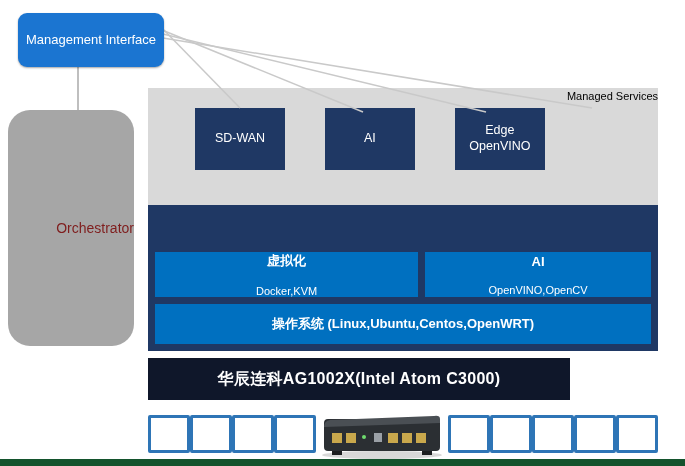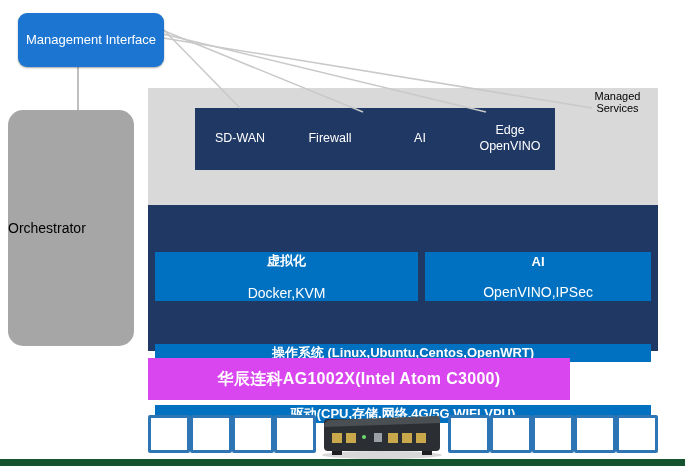--- a/index.html
+++ b/index.html
@@ -15,23 +15,23 @@
     position:absolute;left:18px;top:13px;width:146px;height:54px;
     background:#1b75d1;border-radius:9px;z-index:3;
     display:flex;align-items:center;justify-content:center;text-align:center;
     color:#ffffff;font-size:13px;line-height:1.3;
     box-shadow:0 1px 2px rgba(0,0,0,.35);
   }
 
   
   .orch{
     position:absolute;left:8px;top:110px;width:126px;height:236px;
-    background:#a6a6a6;border-radius:15px;z-index:1;
-    display:flex;align-items:center;justify-content:flex-start;
-    color:#000000;font-size:14px;
+    background:#a6a6a6;border-radius:22px;z-index:1;
+    display:flex;align-items:center;justify-content:flex-end;
+    color:#7f1d1d;font-size:14px;
   }
 
   
   .ms-panel{
     position:absolute;left:148px;top:88px;width:510px;height:118px;
     background:#d9d9d9;z-index:1;box-sizing:border-box;
     display:flex;flex-direction:row;
   }
   .svc-row{
     display:flex;justify-content:space-between;
@@ -51,33 +51,33 @@
     position:absolute;left:148px;top:205px;width:510px;height:146px;
     background:#1f3864;z-index:1;box-sizing:border-box;
     padding:7px;display:flex;flex-direction:column;gap:7px;
   }
   .stack-row1{display:flex;gap:7px;flex:1;}
   .cell{
     background:#0070c0;color:#fff;display:flex;flex-direction:column;
     align-items:center;justify-content:center;text-align:center;gap:15px;margin-top:40px;
   }
   .cell .t{font-size:13px;font-weight:bold;}
-  .cell .s{font-size:14px;}
+  .cell .s{font-size:11px;}
   .cell.c1{flex:1.55;}
   .cell.c2{flex:1.92;}
   .cell.c3{flex:1.33;}
   .stack-band{
     flex:1;background:#0070c0;color:#fff;font-size:13px;font-weight:bold;
-    display:flex;align-items:center;justify-content:center;text-align:center;margin-top:36px;
+    display:flex;align-items:center;justify-content:center;text-align:center;
   }
 
   
   .hw-bar{
     position:absolute;left:148px;top:358px;width:422px;height:42px;
-    background:#d946ef;color:#fff;z-index:1;
+    background:#0f172a;color:#fff;z-index:1;
     display:flex;align-items:center;justify-content:center;
     font-size:16px;font-weight:bold;letter-spacing:.3px;
   }
 
   
   .ports-row{
     position:absolute;left:148px;top:409px;width:510px;height:50px;z-index:1;
     display:flex;justify-content:space-between;align-items:center;
   }
   .port{
@@ -106,45 +106,41 @@
   <div class="orch">
     <span>Orchestrator</span>
   </div>
 
   <div class="ms-panel">
     <div class="svc-row">
       <div class="svc">
         <span>SD-WAN</span>
       </div>
       <div class="svc">
-        <span>Firewall</span>
-      </div>
-      <div class="svc">
         <span>AI</span>
       </div>
       <div class="svc">
         <span>Edge OpenVINO</span>
       </div>
     </div>
     <div class="ms-title">Managed Services</div>
   </div>
 
   <div class="stack">
     <div class="stack-row1">
       <div class="cell c1">
         <div class="t">虚拟化</div>
         <div class="s">Docker,KVM</div>
       </div>
       <div class="cell c3">
         <div class="t">AI</div>
-        <div class="s">OpenVINO,IPSec</div>
+        <div class="s">OpenVINO,OpenCV</div>
       </div>
     </div>
     <div class="stack-band">操作系统 (Linux,Ubuntu,Centos,OpenWRT)</div>
-    <div class="stack-band">驱动(CPU,存储,网络,4G/5G,WIFI,VPU)</div>
   </div>
 
   <div class="hw-bar">
     <span>华辰连科AG1002X(Intel Atom C3000)</span>
   </div>
 
   <div class="ports-row">
     <div class="port"></div>
     <div class="port"></div>
     <div class="port"></div>

